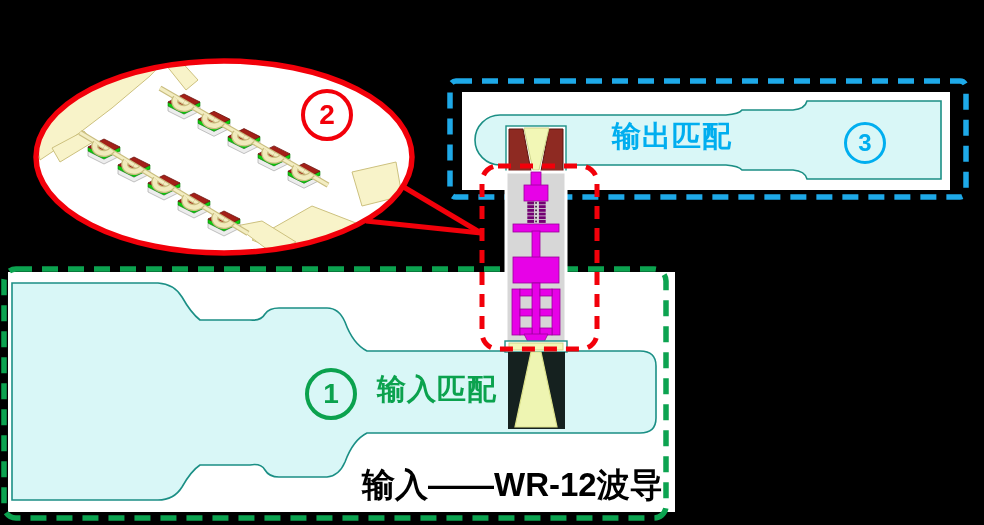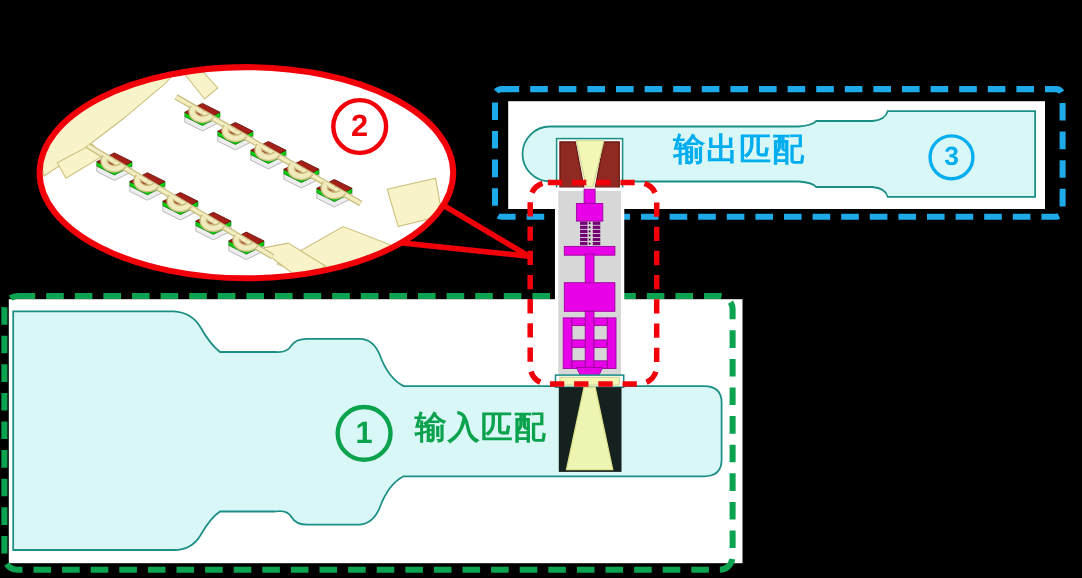--- a/index.html
+++ b/index.html
@@ -197,13 +197,14 @@
     </g>
 
     <rect x="482" y="166" width="115" height="183" rx="16" fill="none" stroke="#f2000a" stroke-width="5" stroke-dasharray="13 9"></rect>
   </svg>
 
   <div class="circled n2">2</div>
   <div class="lbl out-label">输出匹配</div>
   <div class="circled n3">3</div>
   <div class="circled n1">1</div>
   <div class="lbl in-label">输入匹配</div>
+  <div class="lbl caption">输入——WR-12波导</div>
 </div>
 
 </body></html>

